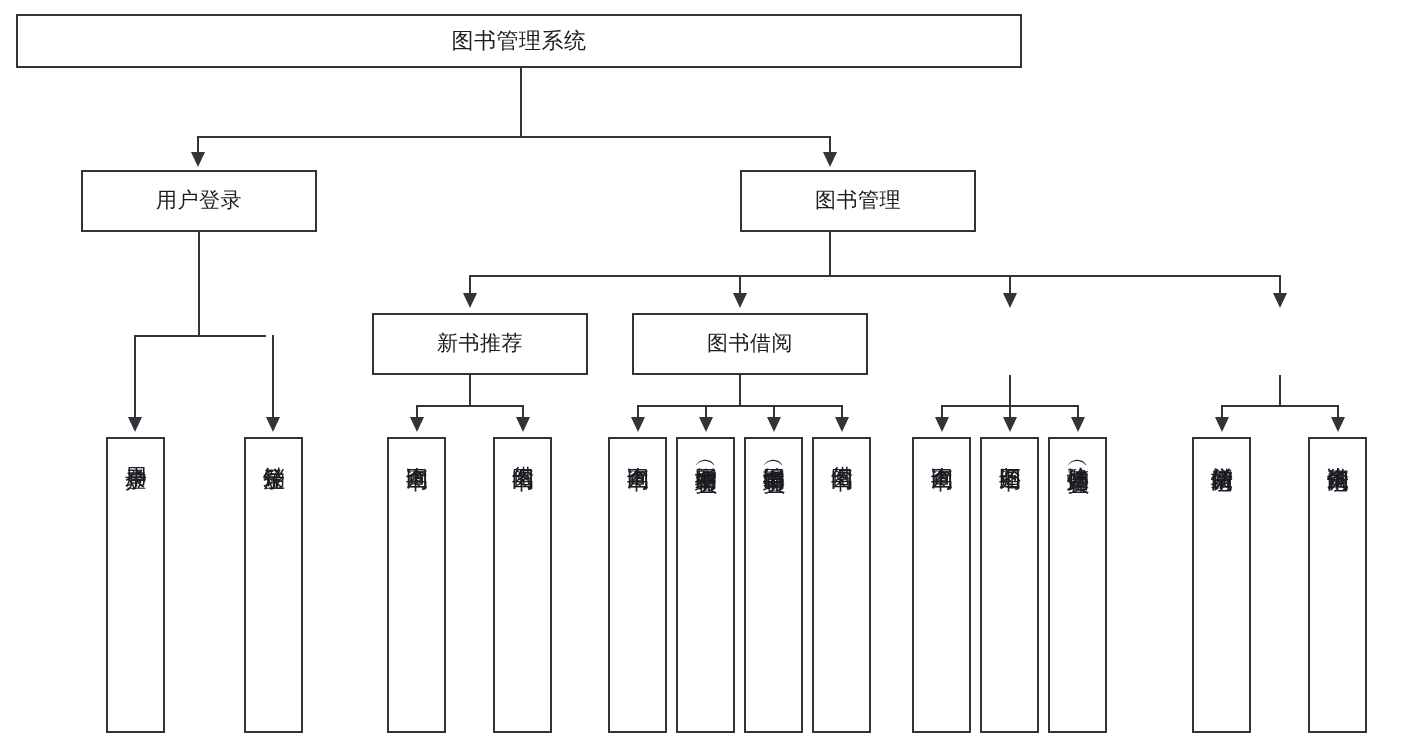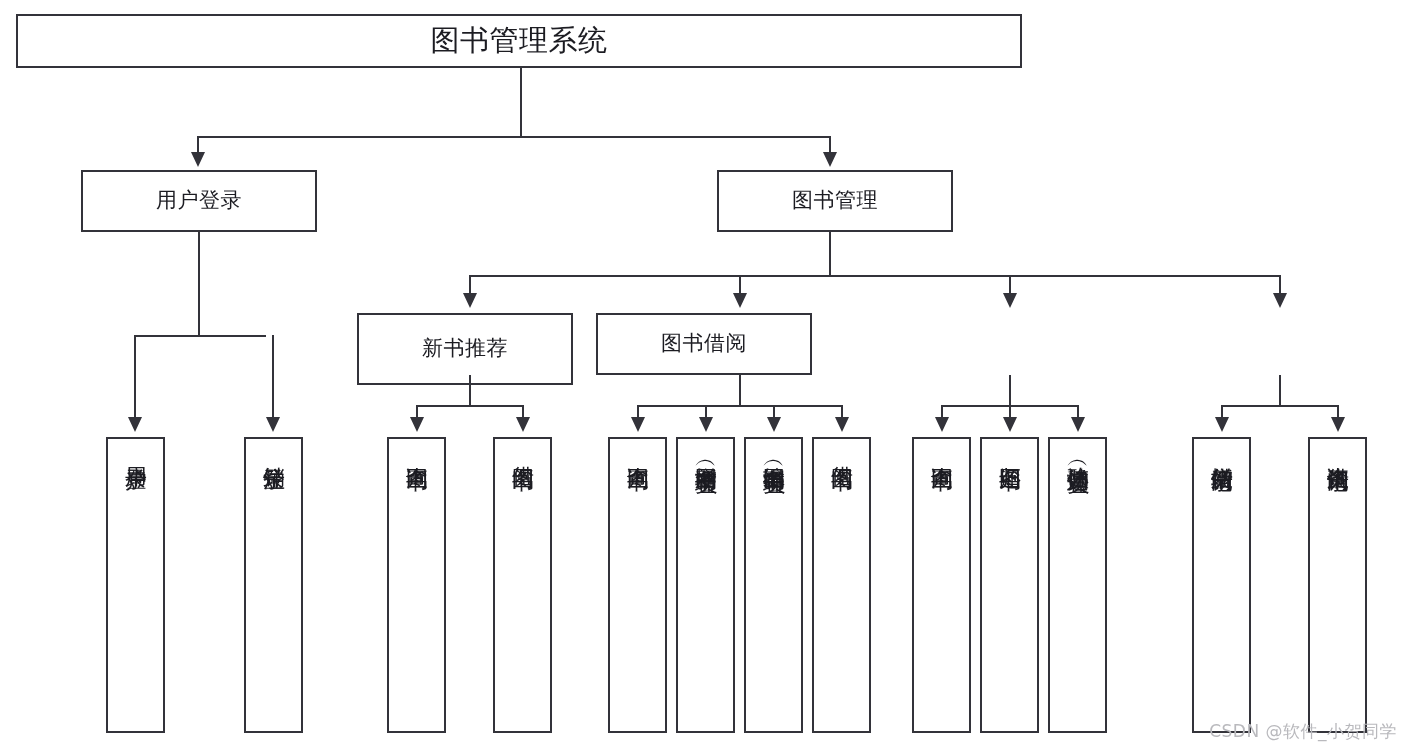--- a/index.html
+++ b/index.html
@@ -32,21 +32,21 @@
     display: block;
     text-align: center;
     line-height: 1.22;
     letter-spacing: 0.5px;
   }
   
   .node.h .lbl {
     font-size: 21px;
   }
   .node.root .lbl {
-    font-size: 29px;
+    font-size: 22px;
   }
   
   .node.v {
     padding: 10px 2px;
     align-items: flex-start;
     justify-content: center;
   }
   .node.v .lbl {
     writing-mode: vertical-rl;
     text-orientation: upright;
@@ -101,21 +101,21 @@
 
   <div class="vline" style="left:197px; top:136px; width:2px; height:18px;"></div>
   <div class="arrow" style="left:191px; top:152px;"></div>
   <div class="vline" style="left:829px; top:136px; width:2px; height:18px;"></div>
   <div class="arrow" style="left:823px; top:152px;"></div>
 
   <div class="node h" style="left:81px; top:170px; width:236px; height:62px;">
     <span class="lbl">用户登录</span>
   </div>
 
-  <div class="node h" style="left:717px; top:170px; width:236px; height:62px;">
+  <div class="node h" style="left:740px; top:170px; width:236px; height:62px;">
     <span class="lbl">图书管理</span>
   </div>
 
   <div class="vline" style="left:198px; top:232px; width:2px; height:104px;"></div>
   <div class="hline" style="left:134px; top:335px; width:132px; height:2px;"></div>
   <div class="vline" style="left:134px; top:335px; width:2px; height:84px;"></div>
   <div class="arrow" style="left:128px; top:417px;"></div>
   <div class="vline" style="left:272px; top:335px; width:2px; height:84px;"></div>
   <div class="arrow" style="left:266px; top:417px;"></div>
 
@@ -123,24 +123,24 @@
   <div class="hline" style="left:469px; top:275px; width:811px; height:2px;"></div>
   <div class="vline" style="left:469px; top:275px; width:2px; height:20px;"></div>
   <div class="arrow" style="left:463px; top:293px;"></div>
   <div class="vline" style="left:739px; top:275px; width:2px; height:20px;"></div>
   <div class="arrow" style="left:733px; top:293px;"></div>
   <div class="vline" style="left:1009px; top:275px; width:2px; height:20px;"></div>
   <div class="arrow" style="left:1003px; top:293px;"></div>
   <div class="vline" style="left:1279px; top:275px; width:2px; height:20px;"></div>
   <div class="arrow" style="left:1273px; top:293px;"></div>
 
-  <div class="node h" style="left:357px; top:313px; width:216px; height:72px;">
+  <div class="node h" style="left:372px; top:313px; width:216px; height:62px;">
     <span class="lbl">新书推荐</span>
   </div>
-  <div class="node h" style="left:596px; top:313px; width:216px; height:62px;">
+  <div class="node h" style="left:632px; top:313px; width:236px; height:62px;">
     <span class="lbl">图书借阅</span>
   </div>
 
   <div class="vline" style="left:469px; top:375px; width:2px; height:31px;"></div>
   <div class="hline" style="left:416px; top:405px; width:108px; height:2px;"></div>
   <div class="vline" style="left:416px; top:405px; width:2px; height:14px;"></div>
   <div class="arrow" style="left:410px; top:417px;"></div>
   <div class="vline" style="left:522px; top:405px; width:2px; height:14px;"></div>
   <div class="arrow" style="left:516px; top:417px;"></div>
 
@@ -208,15 +208,14 @@
     <span class="lbl">确认归还（管理员）</span>
   </div>
 
   <div class="node v" style="left:1192px; top:437px; width:59px; height:296px;">
     <span class="lbl">新增借阅记录</span>
   </div>
   <div class="node v" style="left:1308px; top:437px; width:59px; height:296px;">
     <span class="lbl">查询借阅记录</span>
   </div>
 
-  <div id="watermark">CSDN @软件_小贺同学</div>
 
 </div>
 
 </body></html>

